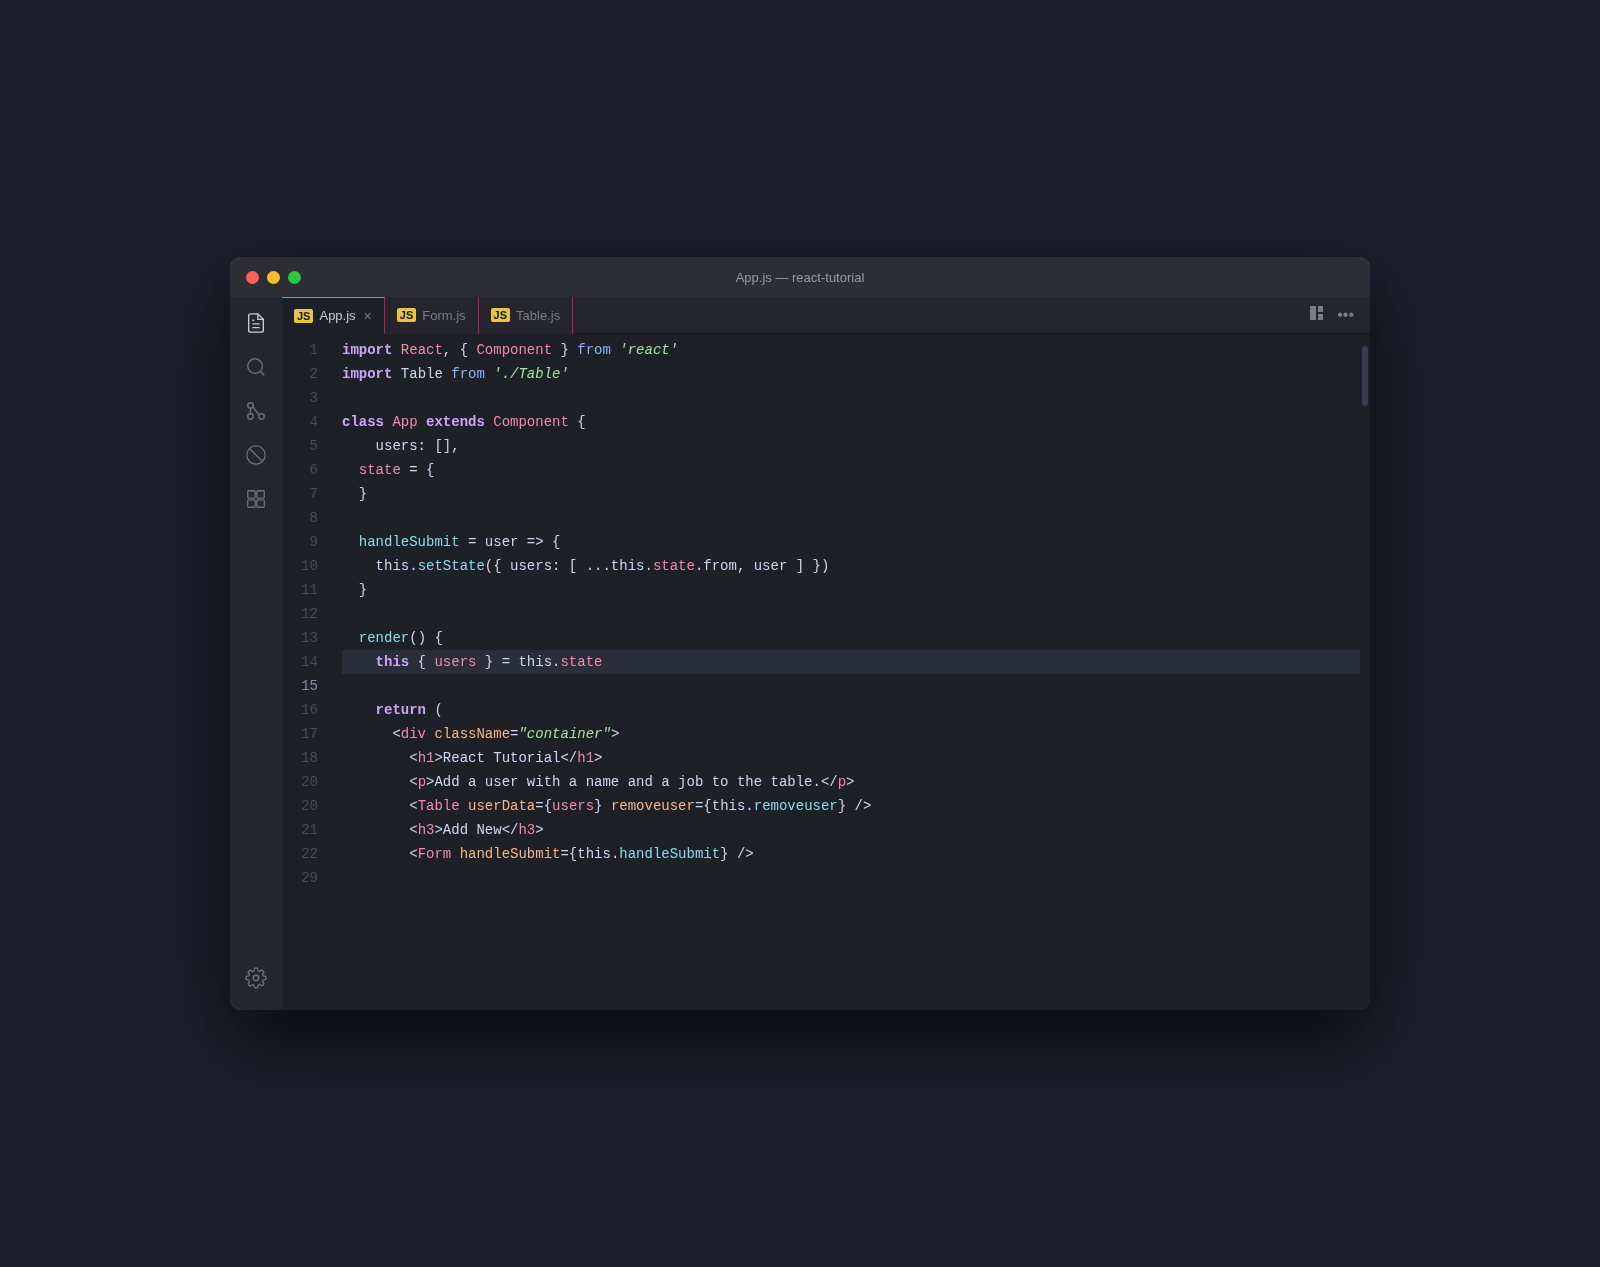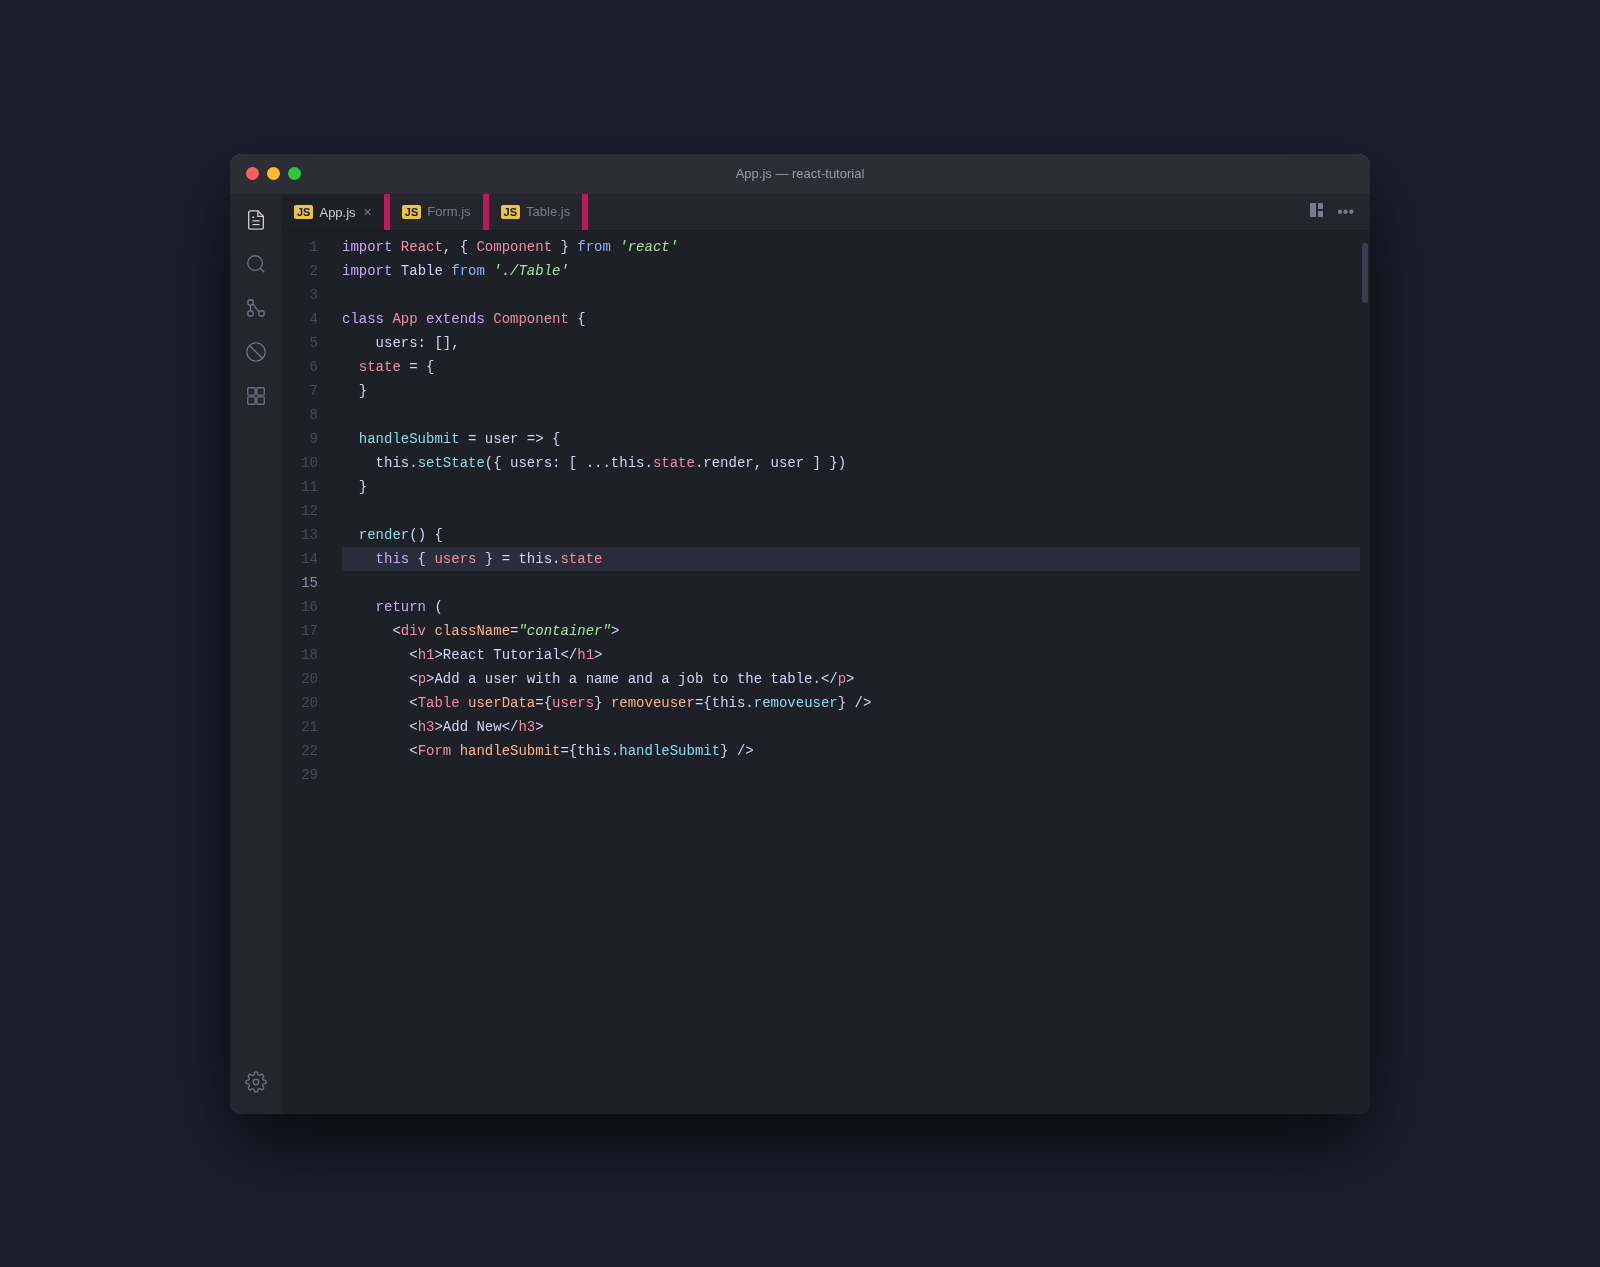--- a/index.html
+++ b/index.html
@@ -8,21 +8,21 @@
       background: #1e1e2e;
       display: flex;
       justify-content: center;
       align-items: center;
       min-height: 100vh;
       font-family: -apple-system, BlinkMacSystemFont, sans-serif;
     }
 
     .window {
       width: 1140px;
-      height: 960px;
+      height: 753px;
       background: #3b82f6;
       border-radius: 12px;
       box-shadow: 0 30px 80px rgba(0,0,0,0.7);
       overflow: hidden;
       display: flex;
       flex-direction: column;
     }
 
     
     .titlebar {
@@ -116,21 +116,21 @@
 
     .tab {
       display: flex;
       align-items: center;
       height: 37px;
       padding: 0 12px;
       font-size: 13px;
       cursor: pointer;
       color: #7a7a8c;
       background: #25252d;
-      border-right: 6px solid #be185d;
+      border-right: 1px solid #be185d;
       gap: 6px;
       white-space: nowrap;
     }
 
     .tab.active {
       background: #1e2027;
       color: #cccccc;
       border-top: 1px solid #4d9fec;
     }
 
@@ -209,21 +209,21 @@
       color: #cdd6f4;
     }
 
     .code-line.highlighted {
       background: #2a2d3a;
       display: block;
       width: 100%;
     }
 
     
-    .kw { color: #cba6f7; } 
+    .kw { color: #cba6f7; font-weight: bold; } 
     .kw2 { color: #89b4fa; } 
     .fn { color: #89dceb; } 
     .cls { color: #f38ba8; text-align: right; } 
     .str { color: #a6e3a1; font-style: italic; } 
     .red-var { color: #f38ba8; } 
     .jsx-tag { color: #f38ba8; } 
     .jsx-attr { color: #fab387; }
     .plain { color: #cdd6f4; }
 
     
@@ -384,21 +384,21 @@
           <div class="code-line"><span class="plain">    users: [],</span></div>
 
           <div class="code-line"><span class="plain">  </span><span class="red-var">state</span> <span class="plain">= {</span></div>
 
           <div class="code-line"><span class="plain">  }</span></div>
 
           <div class="code-line"> </div>
 
           <div class="code-line"><span class="plain">  </span><span class="fn">handleSubmit</span><span class="plain"> = </span><span class="plain">user</span><span class="plain"> =&gt; {</span></div>
 
-          <div class="code-line"><span class="plain">    this.</span><span class="fn">setState</span><span class="plain">({ users: [ ...this.</span><span class="red-var">state</span><span class="plain">.</span><span class="plain">render, </span><span class="plain">user</span><span class="plain"> ] })</span></div>
+          <div class="code-line"><span class="plain">    this.</span><span class="fn">setState</span><span class="plain">({ users: [ ...this.</span><span class="red-var">state</span><span class="plain">.</span><span class="plain">from, </span><span class="plain">user</span><span class="plain"> ] })</span></div>
 
           <div class="code-line"><span class="plain">  }</span></div>
 
           <div class="code-line"> </div>
 
           <div class="code-line"><span class="plain">  </span><span class="fn">render</span><span class="plain">() {</span></div>
 
           <div class="code-line highlighted"><span class="plain">    </span><span class="kw">this</span><span class="plain"> { </span><span class="red-var">users</span><span class="plain"> } = this.</span><span class="red-var">state</span></div>
 
           <div class="code-line"> </div>

